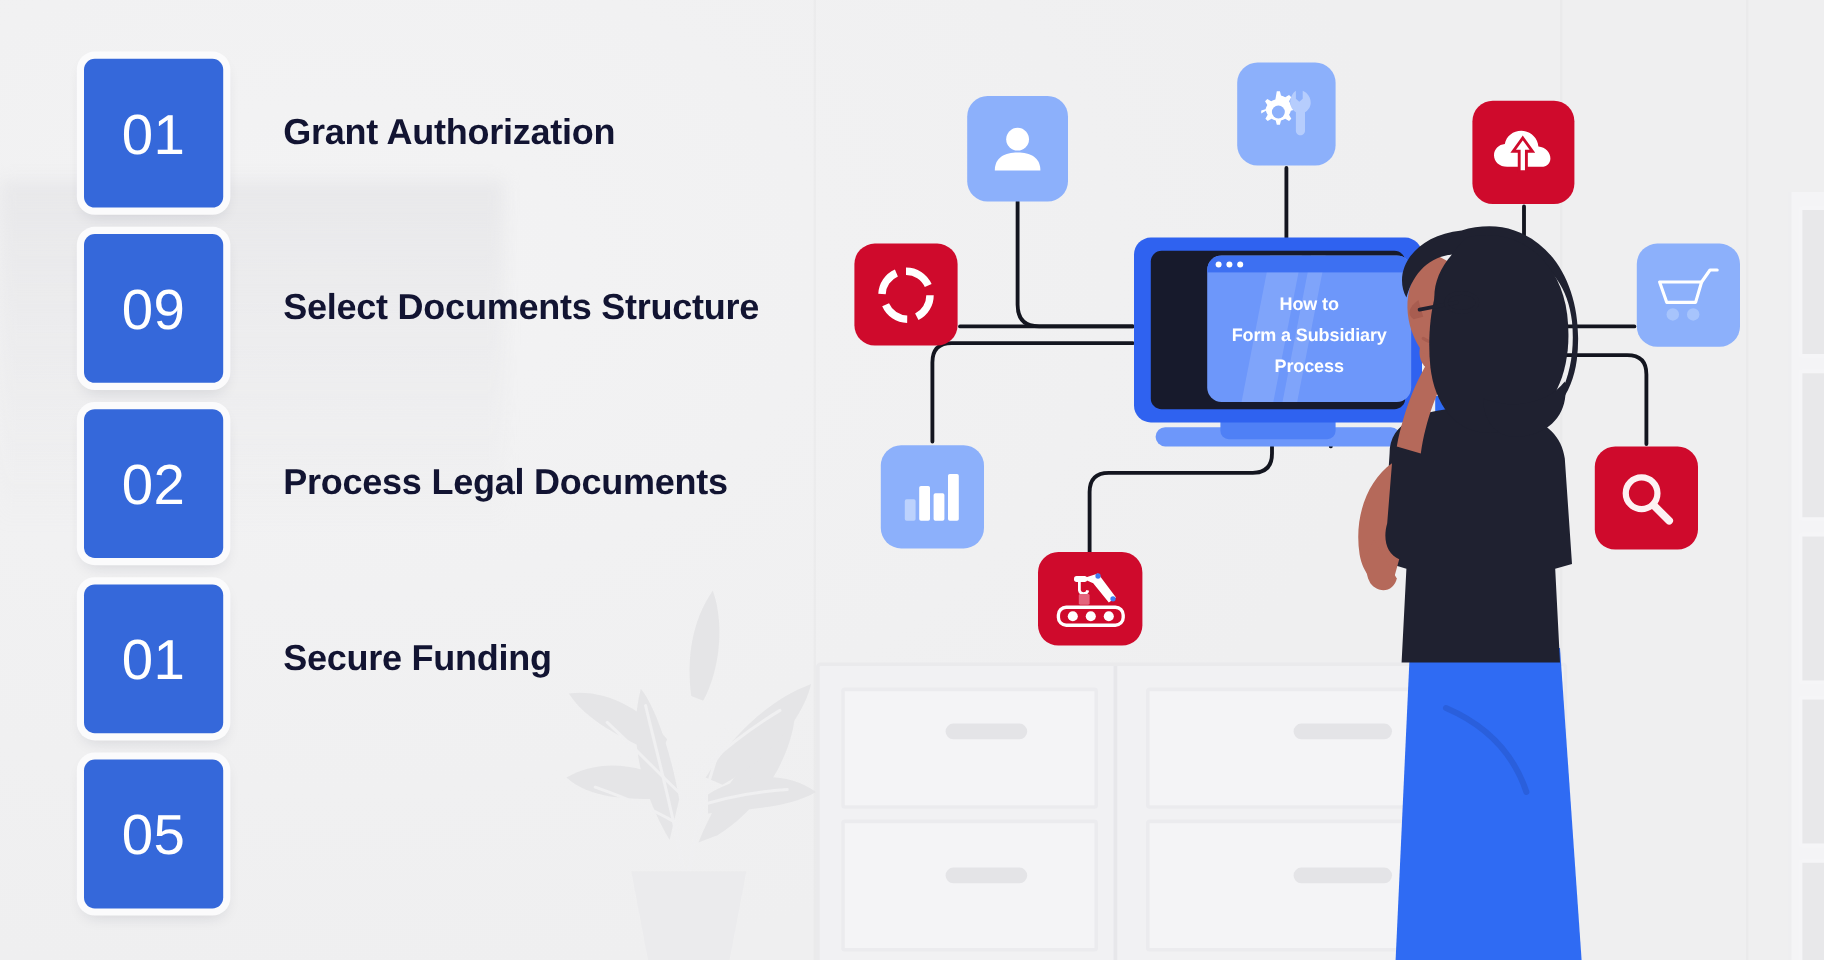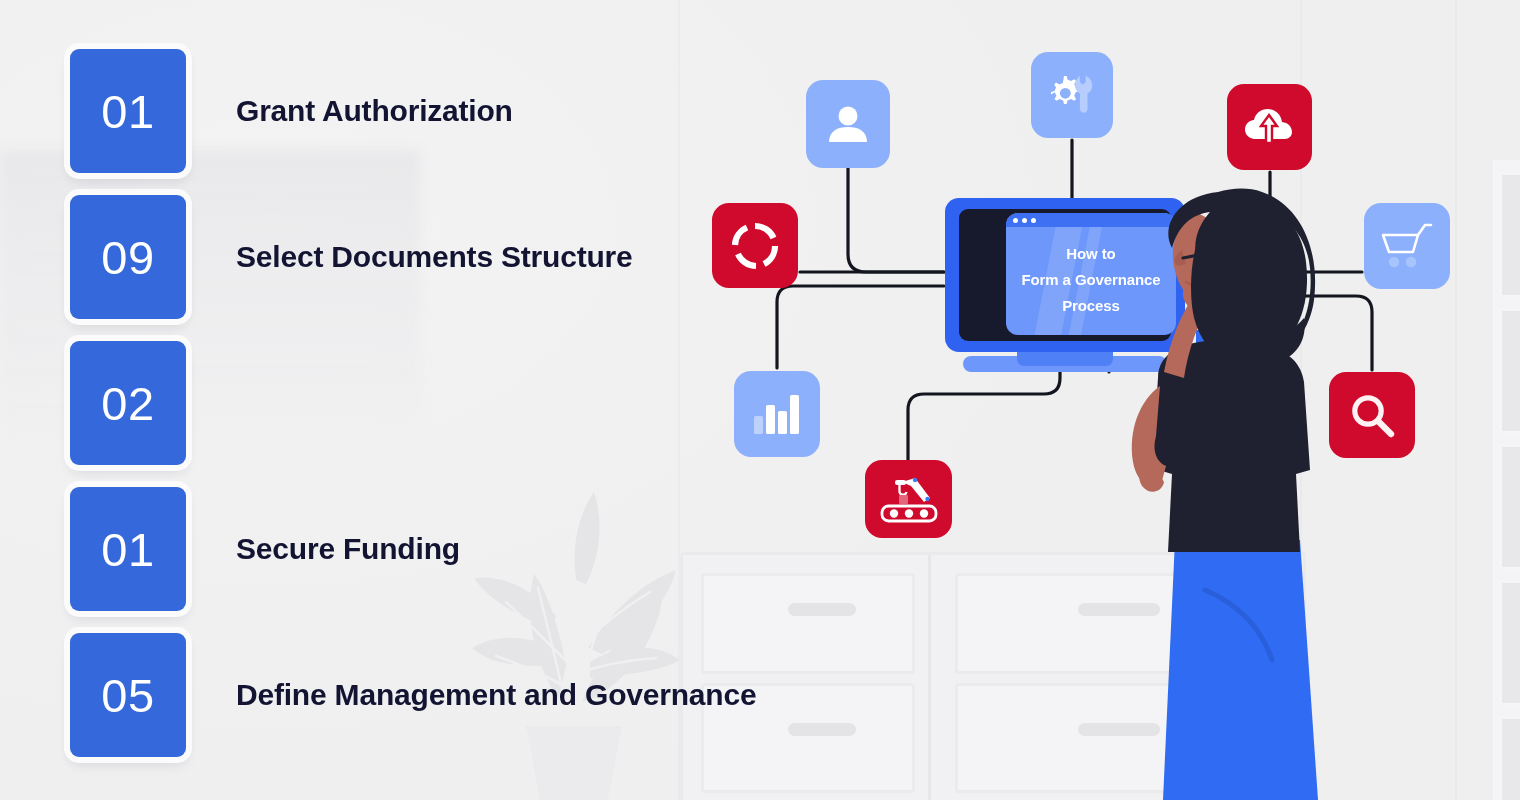--- a/index.html
+++ b/index.html
@@ -323,34 +323,34 @@
       <div class="step-badge">
         <span class="step-num">09</span>
       </div>
       <div class="step-label">Select Documents Structure</div>
     </div>
 
     <div class="step-row">
       <div class="step-badge">
         <span class="step-num">02</span>
       </div>
+      <div class="step-label">Process Legal Documents</div>
     </div>
 
     <div class="step-row">
       <div class="step-badge">
         <span class="step-num">01</span>
       </div>
       <div class="step-label">Secure Funding</div>
     </div>
 
     <div class="step-row">
       <div class="step-badge">
         <span class="step-num">05</span>
       </div>
-      <div class="step-label">Define Management and Governance</div>
     </div>
 
   </div>
 
   <svg class="connectors" style="position:absolute;left:0;top:0;width:1520px;height:800px;">
     <g fill="none" stroke="#13151f" stroke-width="3.2" stroke-linecap="round">
 
       <path d="M848 168 L848 254 Q848 272 866 272 L944 272"></path>
 
       <path d="M1072 140 L1072 200"></path>
@@ -377,21 +377,21 @@
     <div class="mon-screen">
       <div class="mon-glare" style="left:38px;"></div>
       <div class="mon-glare" style="left:72px;width:12px;"></div>
       <div class="mon-titlebar">
         <span class="mon-dot"></span>
         <span class="mon-dot"></span>
         <span class="mon-dot"></span>
       </div>
       <div class="mon-text">
         <div>How to</div>
-        <div>Form a Governance</div>
+        <div>Form a Subsidiary</div>
         <div>Process</div>
       </div>
     </div>
   </div>
 
   <div class="icon-tile blue" style="left:806px; top:80px; width:84px; height:88px;">
     <svg width="46" height="46" viewBox="0 0 46 46">
       <circle cx="23" cy="15" r="9.5" fill="#ffffff"></circle>
       <path d="M4 41 C4 30 12.5 26 23 26 C33.5 26 42 30 42 41 Z" fill="#ffffff"></path>
     </svg>

